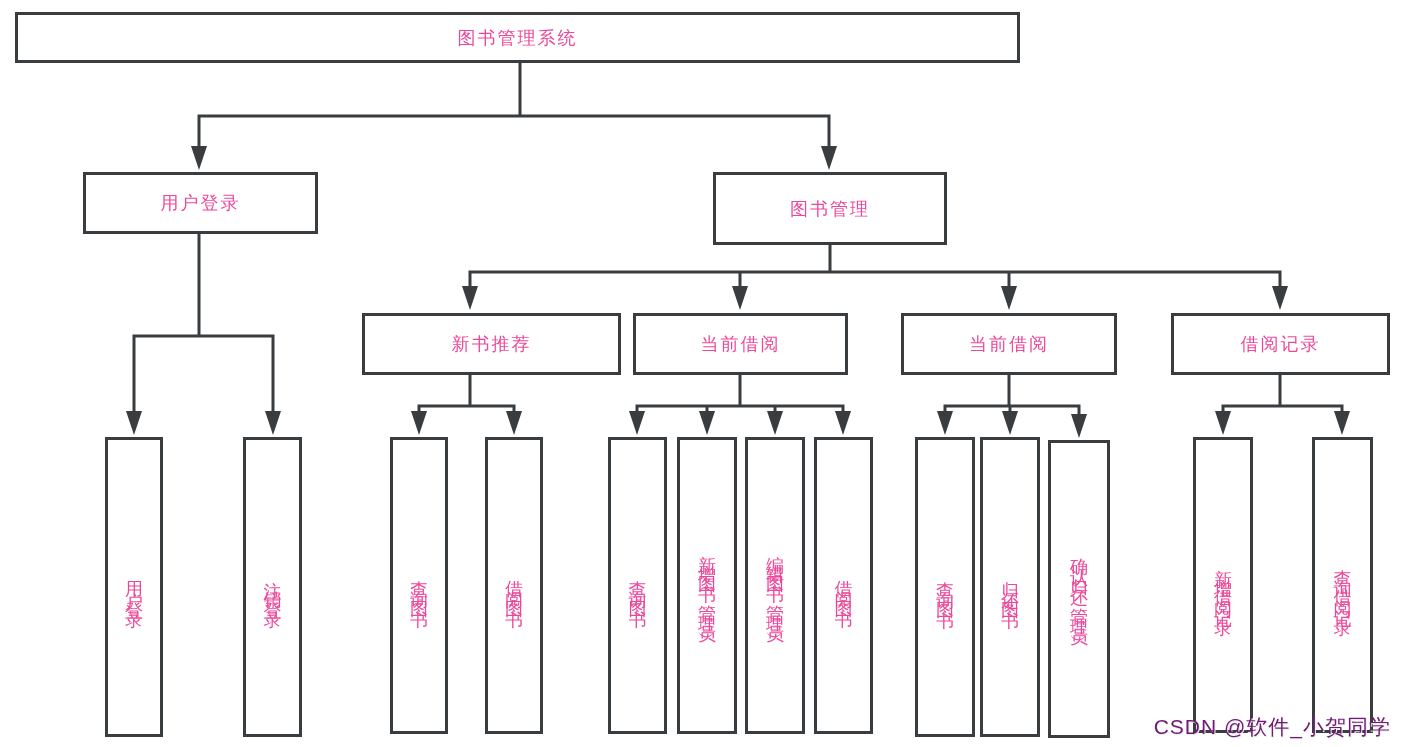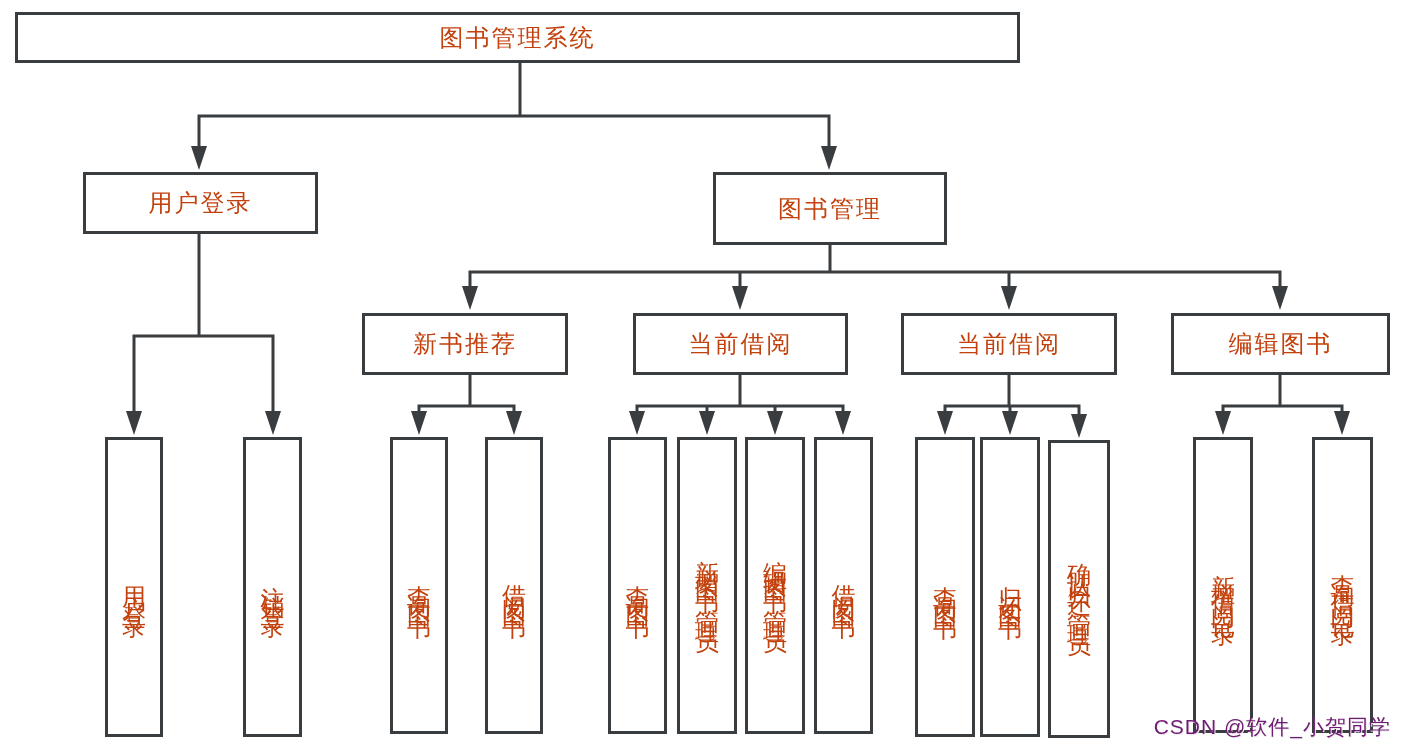--- a/index.html
+++ b/index.html
@@ -18,22 +18,22 @@
     pointer-events: none;
   }
   .node {
     position: absolute;
     box-sizing: border-box;
     border: 3px solid #3a3d40;
     background: #ffffff;
     display: flex;
     align-items: center;
     justify-content: center;
-    font-size: 24px;
-    color: #c2410c;
+    font-size: 18px;
+    color: #ec4899;
     letter-spacing: 2px;
     white-space: nowrap;
     z-index: 2;
   }
   .vnode {
     writing-mode: vertical-rl;
     text-orientation: mixed;
     letter-spacing: 10px;
     line-height: 1;
     white-space: normal;
@@ -86,24 +86,24 @@
       <polygon points="1215,411 1231,411 1223,435"></polygon>
       <polygon points="1334,411 1350,411 1342,435"></polygon>
     </g>
   </svg>
 
   <div class="node" style="left:15px; top:12px; width:1005px; height:51px">图书管理系统</div>
 
   <div class="node" style="left:83px; top:172px; width:235px; height:62px">用户登录</div>
   <div class="node" style="left:713px; top:172px; width:234px; height:73px">图书管理</div>
 
-  <div class="node" style="left:362px; top:313px; width:206px; height:62px">新书推荐</div>
+  <div class="node" style="left:362px; top:313px; width:259px; height:62px">新书推荐</div>
   <div class="node" style="left:633px; top:313px; width:215px; height:62px">当前借阅</div>
   <div class="node" style="left:901px; top:313px; width:216px; height:62px">当前借阅</div>
-  <div class="node" style="left:1171px; top:313px; width:219px; height:62px">编辑图书</div>
+  <div class="node" style="left:1171px; top:313px; width:219px; height:62px">借阅记录</div>
 
   <div class="node vnode" style="left:105px; top:437px; width:58px; height:300px">用户登录</div>
   <div class="node vnode" style="left:243px; top:437px; width:59px; height:300px">注销登录</div>
 
   <div class="node vnode" style="left:390px; top:437px; width:58px; height:297px">查询图书</div>
   <div class="node vnode" style="left:485px; top:437px; width:58px; height:297px">借阅图书</div>
 
   <div class="node vnode" style="left:608px; top:437px; width:59px; height:297px">查询图书</div>
   <div class="node vnode" style="left:677px; top:437px; width:60px; height:297px">新增图书（管理员）</div>
   <div class="node vnode" style="left:745px; top:437px; width:60px; height:297px">编辑图书（管理员）</div>

